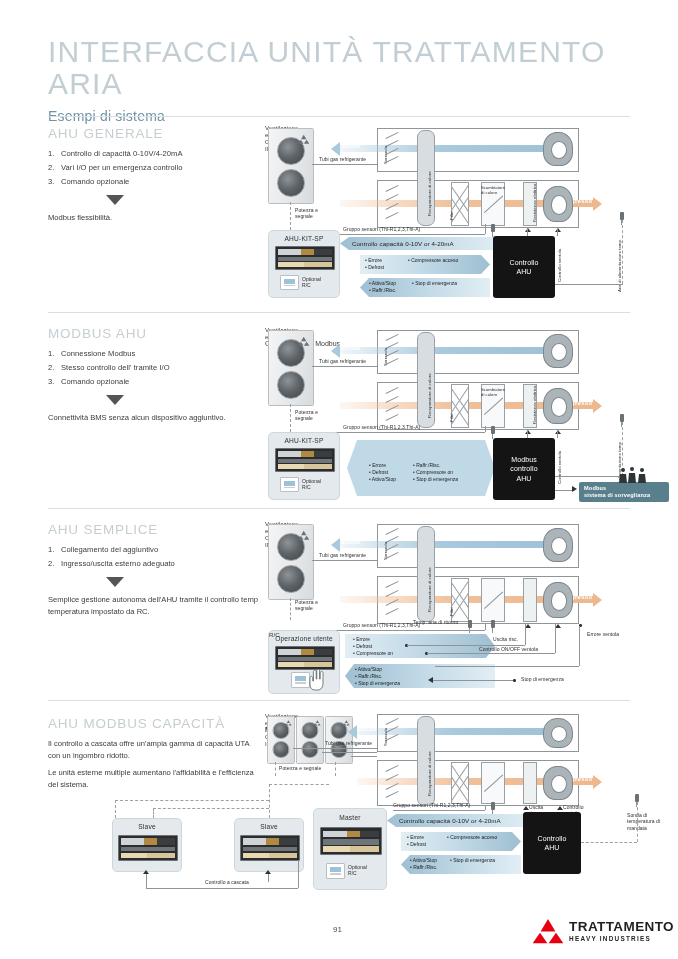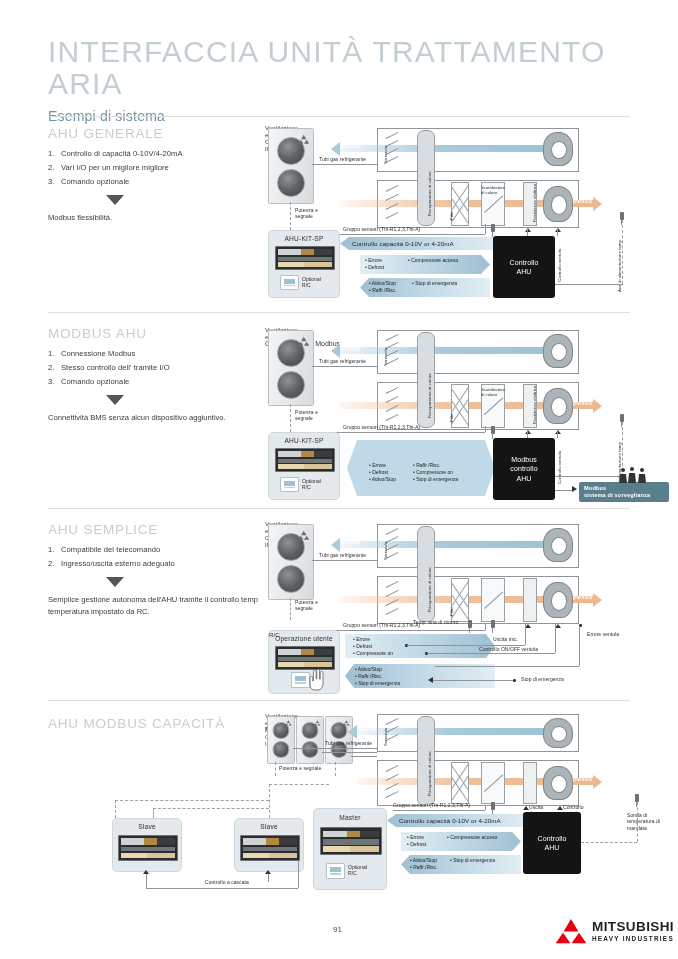--- a/index.html
+++ b/index.html
@@ -109,21 +109,21 @@
   <div class="hdr">
     <h1>INTERFACCIA UNITÀ TRATTAMENTO ARIA</h1>
     <h2>Esempi di sistema</h2>
   </div>
 
   <div class="divider" style="top:116px"></div>
   <div class="sec-title" style="top:126px">AHU GENERALE</div>
   <div class="txtcol" style="top:148px">
     <ol>
       <li><span class="num">1.</span><span>Controllo di capacità 0-10V/4-20mA</span></li>
-      <li><span class="num">2.</span><span>Vari I/O per un migliore migliore</span></li>
+      <li><span class="num">2.</span><span>Vari I/O per un emergenza controllo</span></li>
       <li><span class="num">3.</span><span>Comando opzionale</span></li>
     </ol>
     <div class="tri"></div>
     <p class="concl">Modbus flessibilità.</p>
   </div>
 
   <div class="dg" style="left:265px;top:124px;width:400px;height:176px">
 
     <div class="odu" style="left:3px;top:4px;width:44px;height:74px">
       <div class="fan" style="top:8px;width:26px;height:26px"></div>
@@ -392,21 +392,21 @@
         <circle cx="25" cy="4" r="2"></circle>
           <path d="M22 8h6l1 9h-8z"></path>
       </g>
     </svg>
   </div>
 
   <div class="divider" style="top:508px"></div>
   <div class="sec-title" style="top:522px">AHU SEMPLICE</div>
   <div class="txtcol" style="top:544px">
     <ol>
-      <li><span class="num">1.</span><span>Compatibile del telecomando</span></li>
+      <li><span class="num">1.</span><span>Collegamento del aggiuntivo</span></li>
       <li><span class="num">2.</span><span>Ingresso/uscita esterno adeguato</span></li>
     </ol>
     <div class="tri"></div>
     <p class="concl">Semplice gestione autonoma dell'AHU tramite il controllo temp temperatura impostato da RC.</p>
   </div>
 
   <div class="dg" style="left:265px;top:520px;width:400px;height:172px">
     <div class="odu" style="left:3px;top:4px;width:44px;height:74px">
       <div class="fan" style="top:8px;width:26px;height:26px"></div>
       <div class="fan" style="top:40px;width:26px;height:26px"></div>
@@ -527,20 +527,24 @@
     <div class="arrowhead" style="left:163px;top:157px;border-top:3.4px solid transparent;border-bottom:3.4px solid transparent;border-right:5px solid #2f3436"></div>
     <div class="wire h" style="left:168px;top:160px;width:80px"></div>
     <div class="dot" style="left:248px;top:159px"></div>
     <div class="lbl" style="left:256px;top:157px">Stop di emergenza</div>
     <div class="wire v" style="left:314px;top:106px;height:40px"></div>
     <div class="wire h" style="left:170px;top:146px;width:144px"></div>
   </div>
 
   <div class="divider" style="top:700px"></div>
   <div class="sec-title" style="top:716px">AHU MODBUS CAPACITÀ</div>
+  <div class="txtcol" style="top:738px;width:212px">
+    <p class="concl">Il controllo a cascata offre un'ampia gamma di capacità UTA con un ingombro ridotto.</p>
+    <p class="concl">Le unità esterne multiple aumentano l'affidabilità e l'efficienza del sistema.</p>
+  </div>
 
   <div class="dg" style="left:265px;top:712px;width:400px;height:180px">
 
     <div class="odu" style="left:2px;top:4px;width:26px;height:46px">
       <div class="fan" style="top:5px;width:15px;height:15px"></div>
       <div class="fan" style="top:24px;width:15px;height:15px"></div>
       <svg class="mlogo" viewBox="0 0 30 26">
         <polygon points="15,2 22,14 8,14" fill="#6b7074"></polygon>
           <polygon points="7.5,15 14.5,25.5 0.5,25.5" fill="#6b7074"></polygon>
           <polygon points="22.5,15 29.5,25.5 15.5,25.5" fill="#6b7074"></polygon>
@@ -708,18 +712,18 @@
   </div>
 
   <div class="pgno">91</div>
   <div class="logo">
     <svg class="mk" viewBox="0 0 30 26">
       <polygon points="15,1 22.4,13.6 7.6,13.6" fill="#e60012"></polygon>
       <polygon points="7,14.8 14.4,25.2 -0.4,25.2" fill="#e60012"></polygon>
       <polygon points="23,14.8 30.4,25.2 15.6,25.2" fill="#e60012"></polygon>
     </svg>
     <div class="tx">
-      <div class="t1">MITSUBISHI</div>
+      <div class="t1">TRATTAMENTO</div>
       <div class="t2">HEAVY INDUSTRIES</div>
     </div>
   </div>
 
 </div>
 
 </body></html>

